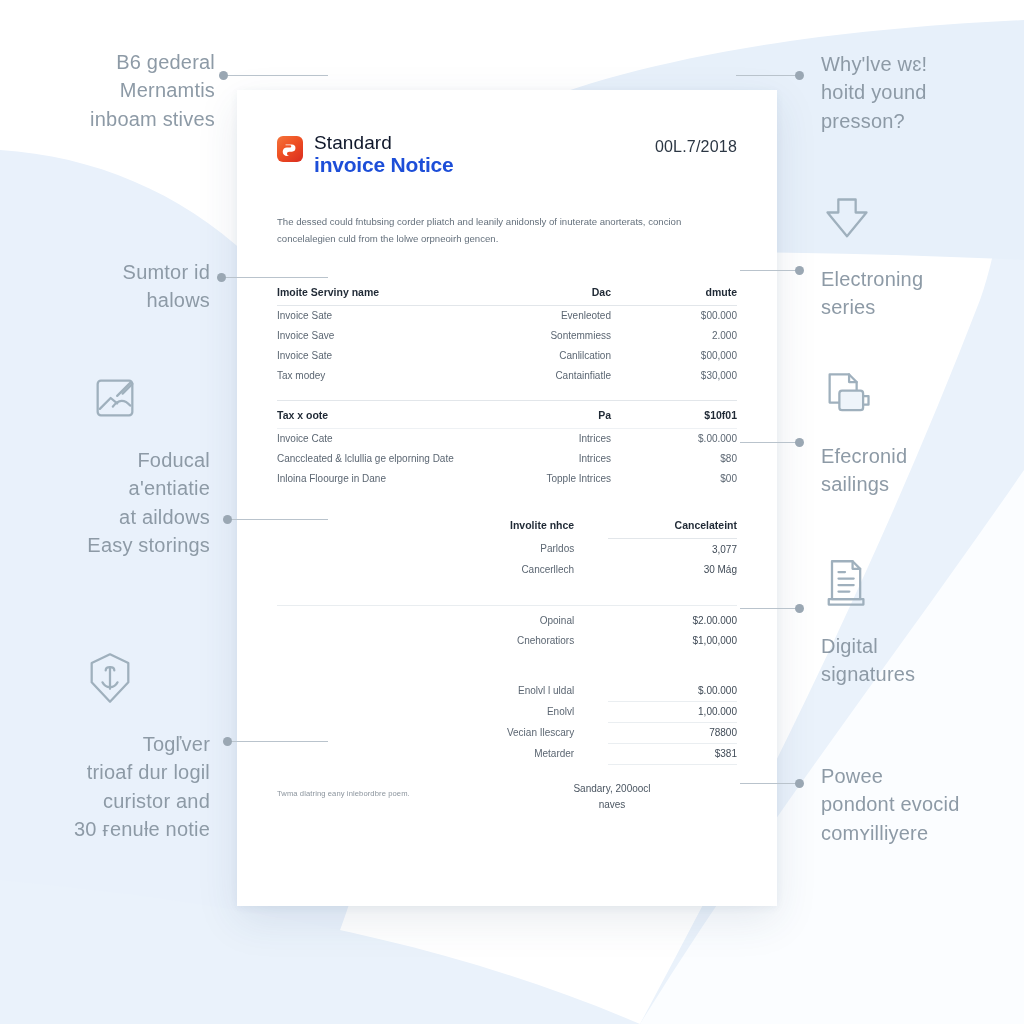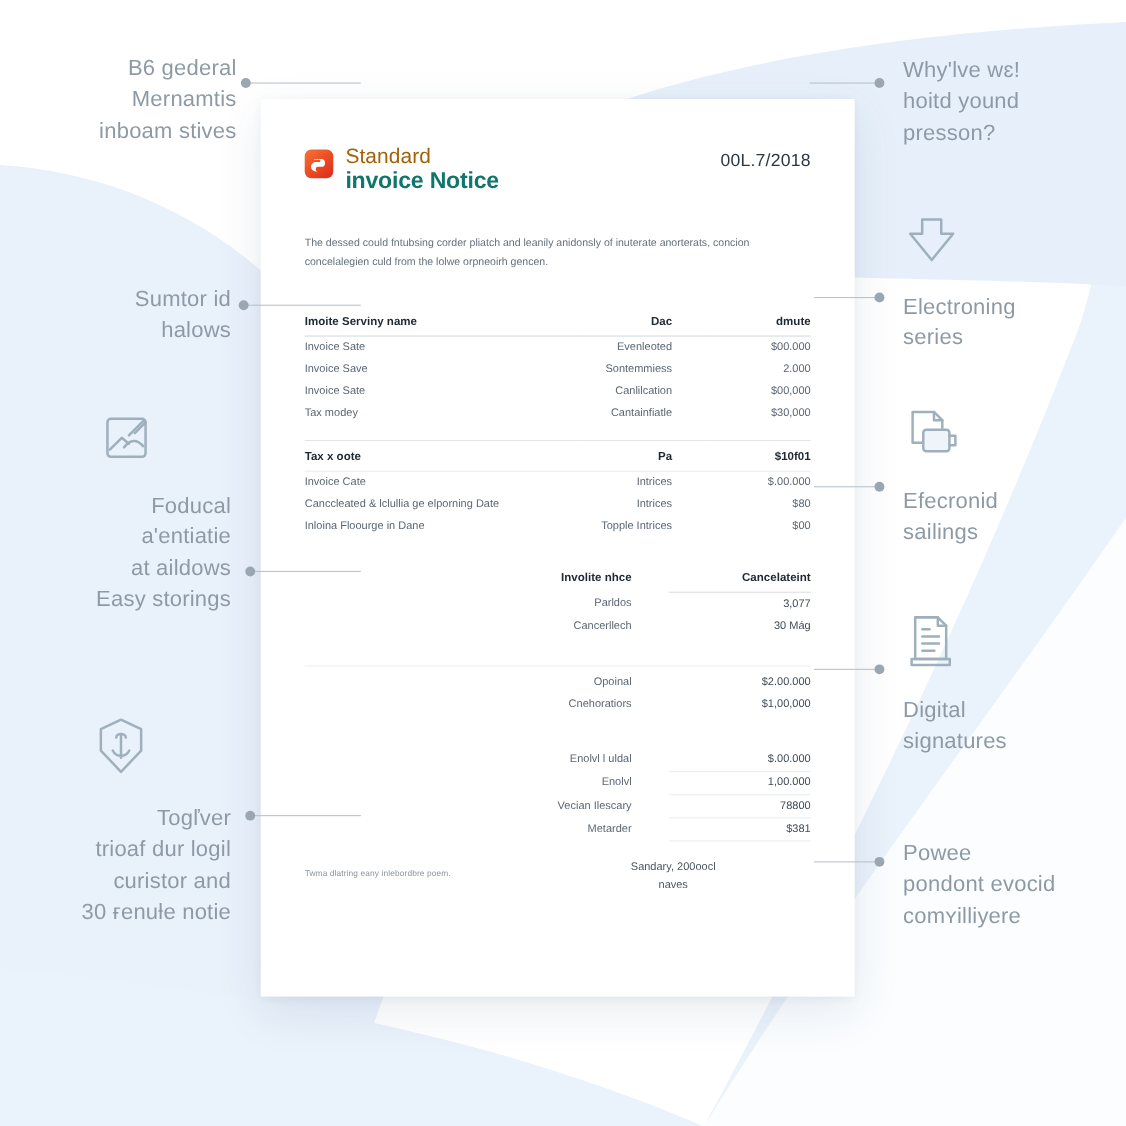--- a/index.html
+++ b/index.html
@@ -28,24 +28,24 @@
 
   
   .inv-head{ display:flex; justify-content:space-between; align-items:flex-start; }
   .brand{ display:flex; align-items:flex-start; gap:11px; }
   .brand-mark{
     width:26px;height:26px;border-radius:6px;flex:0 0 auto;margin-top:4px;
     background:linear-gradient(140deg,#f4743b 0%,#ef5023 45%,#d92b1f 100%);
     display:flex;align-items:center;justify-content:center;
   }
   .brand-text .b-top{
-    font-size:19px; color:#a16207; font-weight:400; line-height:1.12; letter-spacing:.1px;
+    font-size:19px; color:#0f172a; font-weight:400; line-height:1.12; letter-spacing:.1px;
   }
   .brand-text .b-bot{
-    font-size:21px; color:#0f766e; font-weight:700; line-height:1.18; letter-spacing:-.2px;
+    font-size:21px; color:#1d4ed8; font-weight:700; line-height:1.18; letter-spacing:-.2px;
   }
   .inv-num{ font-size:16px; color:#2c3744; letter-spacing:.2px; padding-top:6px; }
 
   
   .parties{ display:flex; justify-content:space-between; margin-top:48px; }
   .party-l .pl-1{ font-size:11.5px; font-weight:700; color:#2b3541; line-height:1.55; }
   .party-l .pl-2{ font-size:12.5px; font-weight:700; color:#1f2935; line-height:1.55; }
   .party-l .pl-s{ font-size:10.5px; color:#55606c; line-height:1.62; }
   .party-r{ text-align:right; padding-top:10px; }
   .party-r .pr-1{ font-size:13px; font-weight:700; color:#1f2935; line-height:1.5; }

